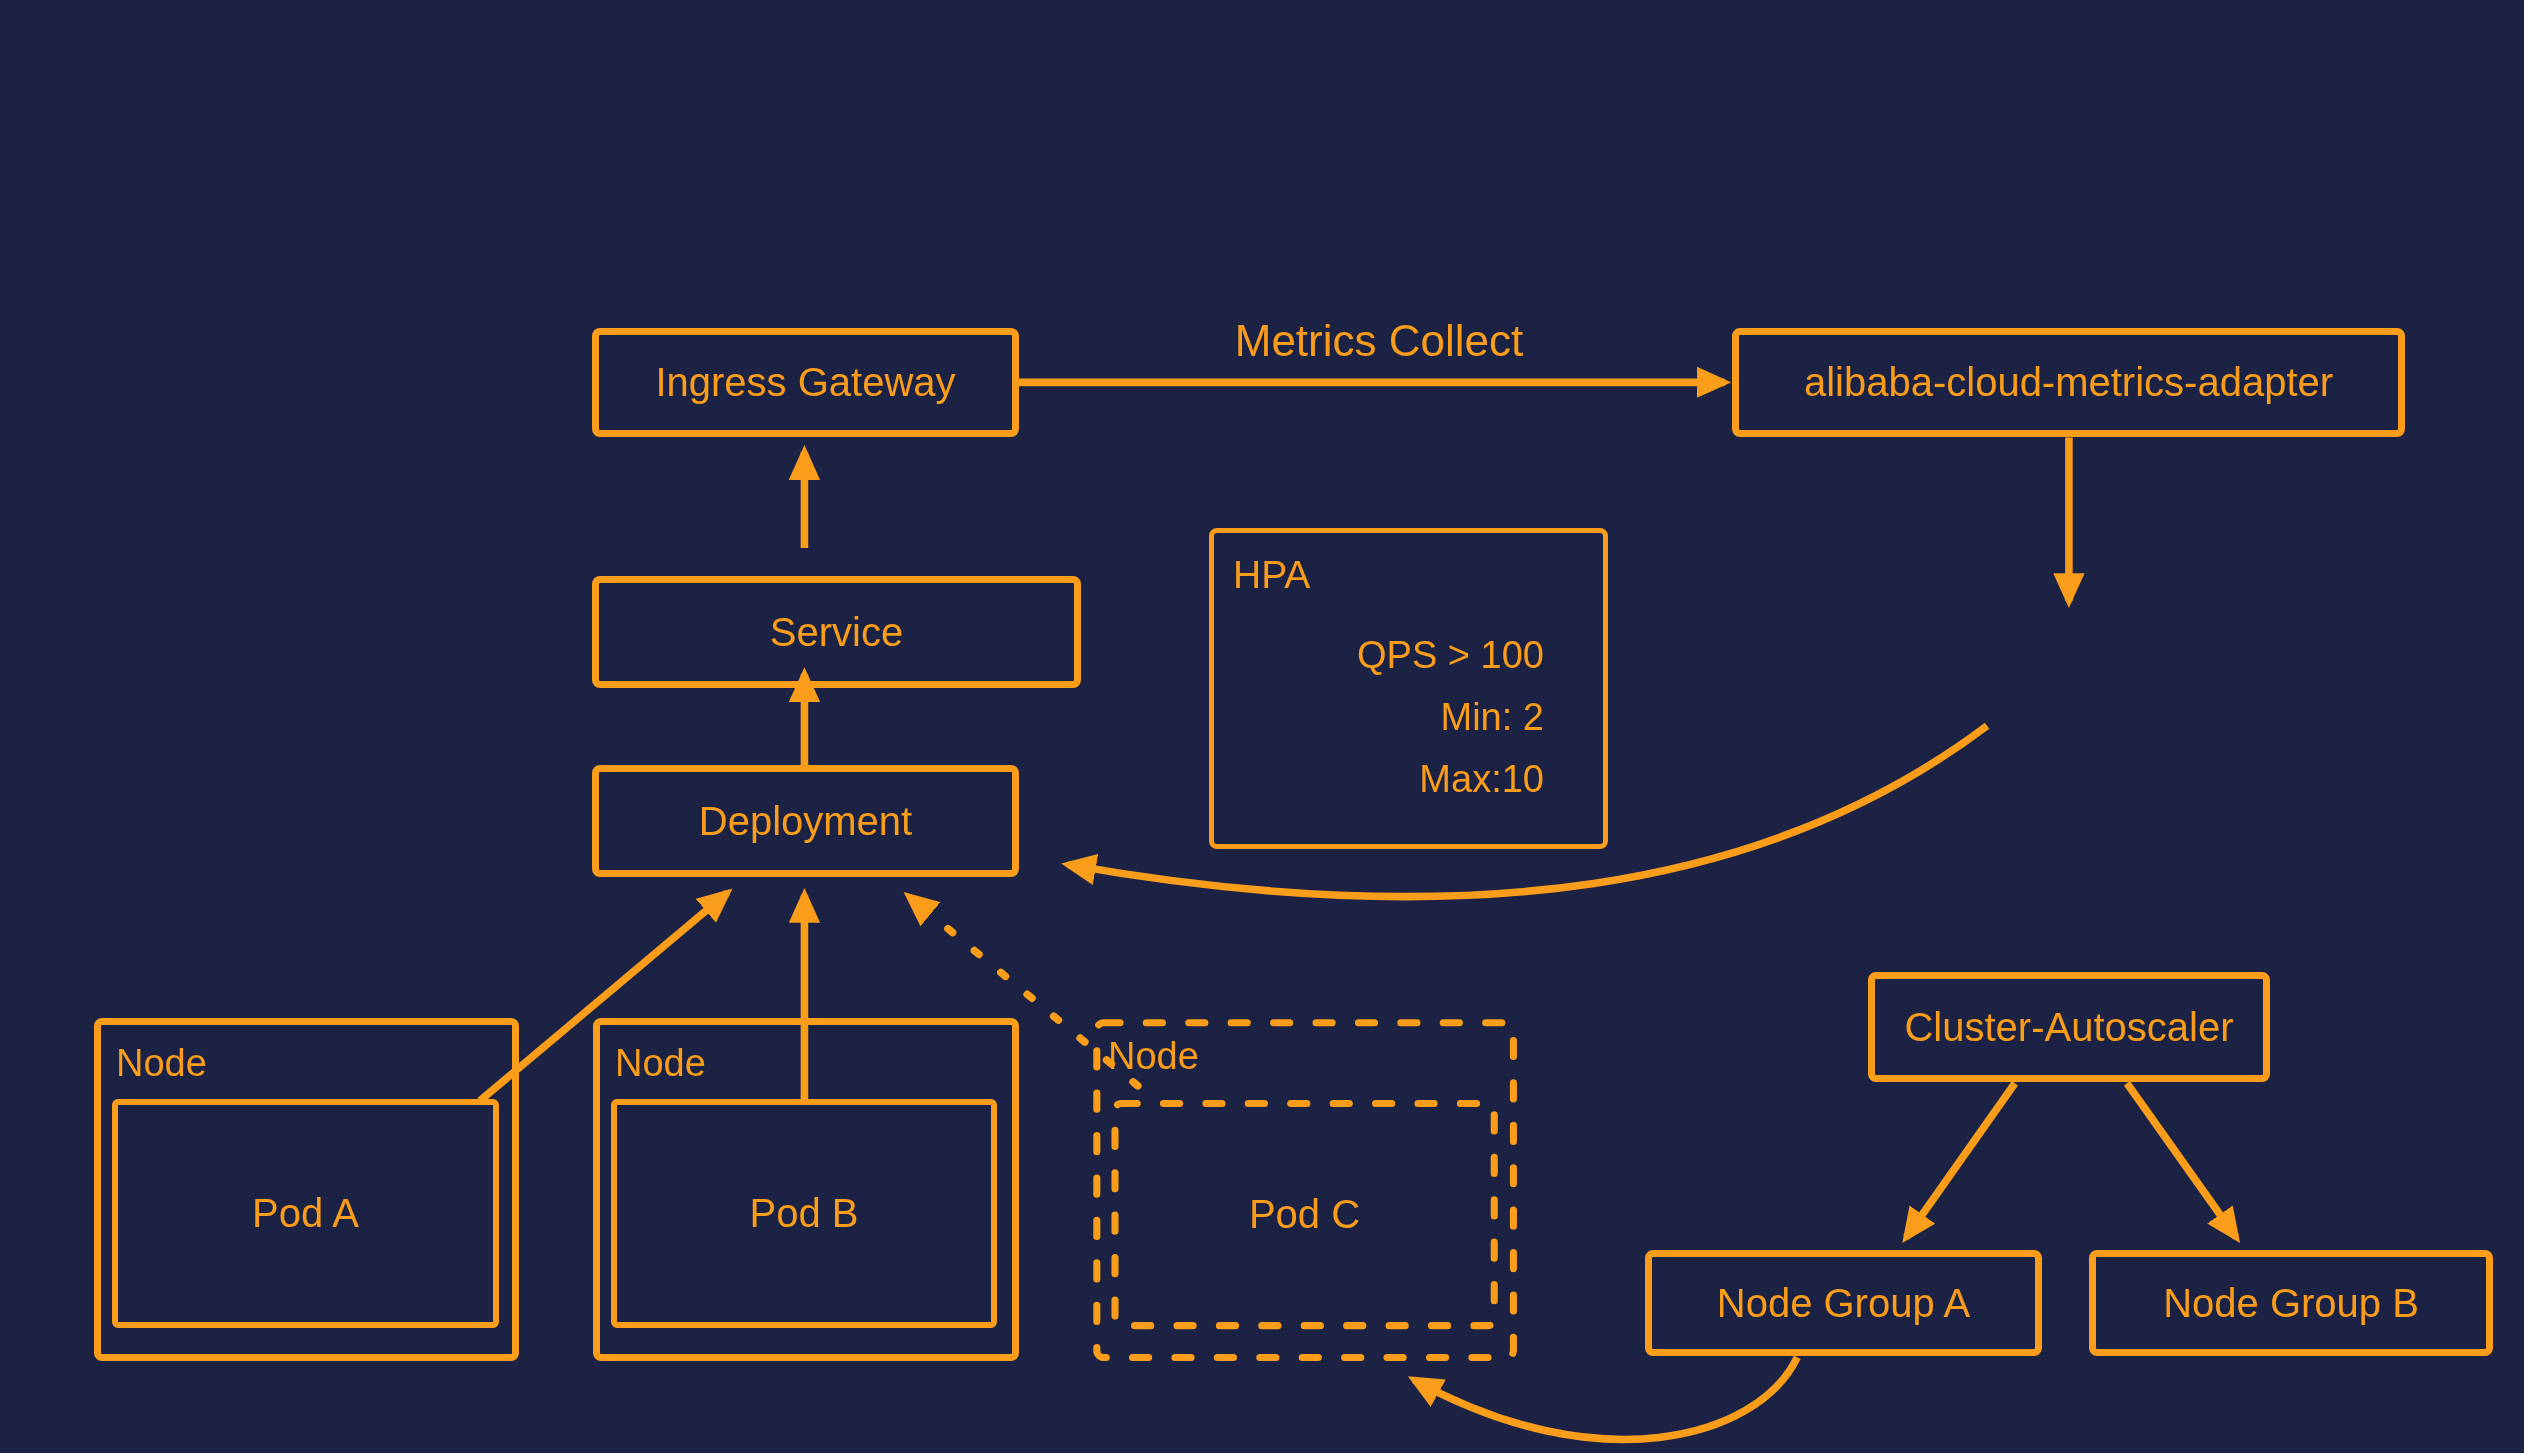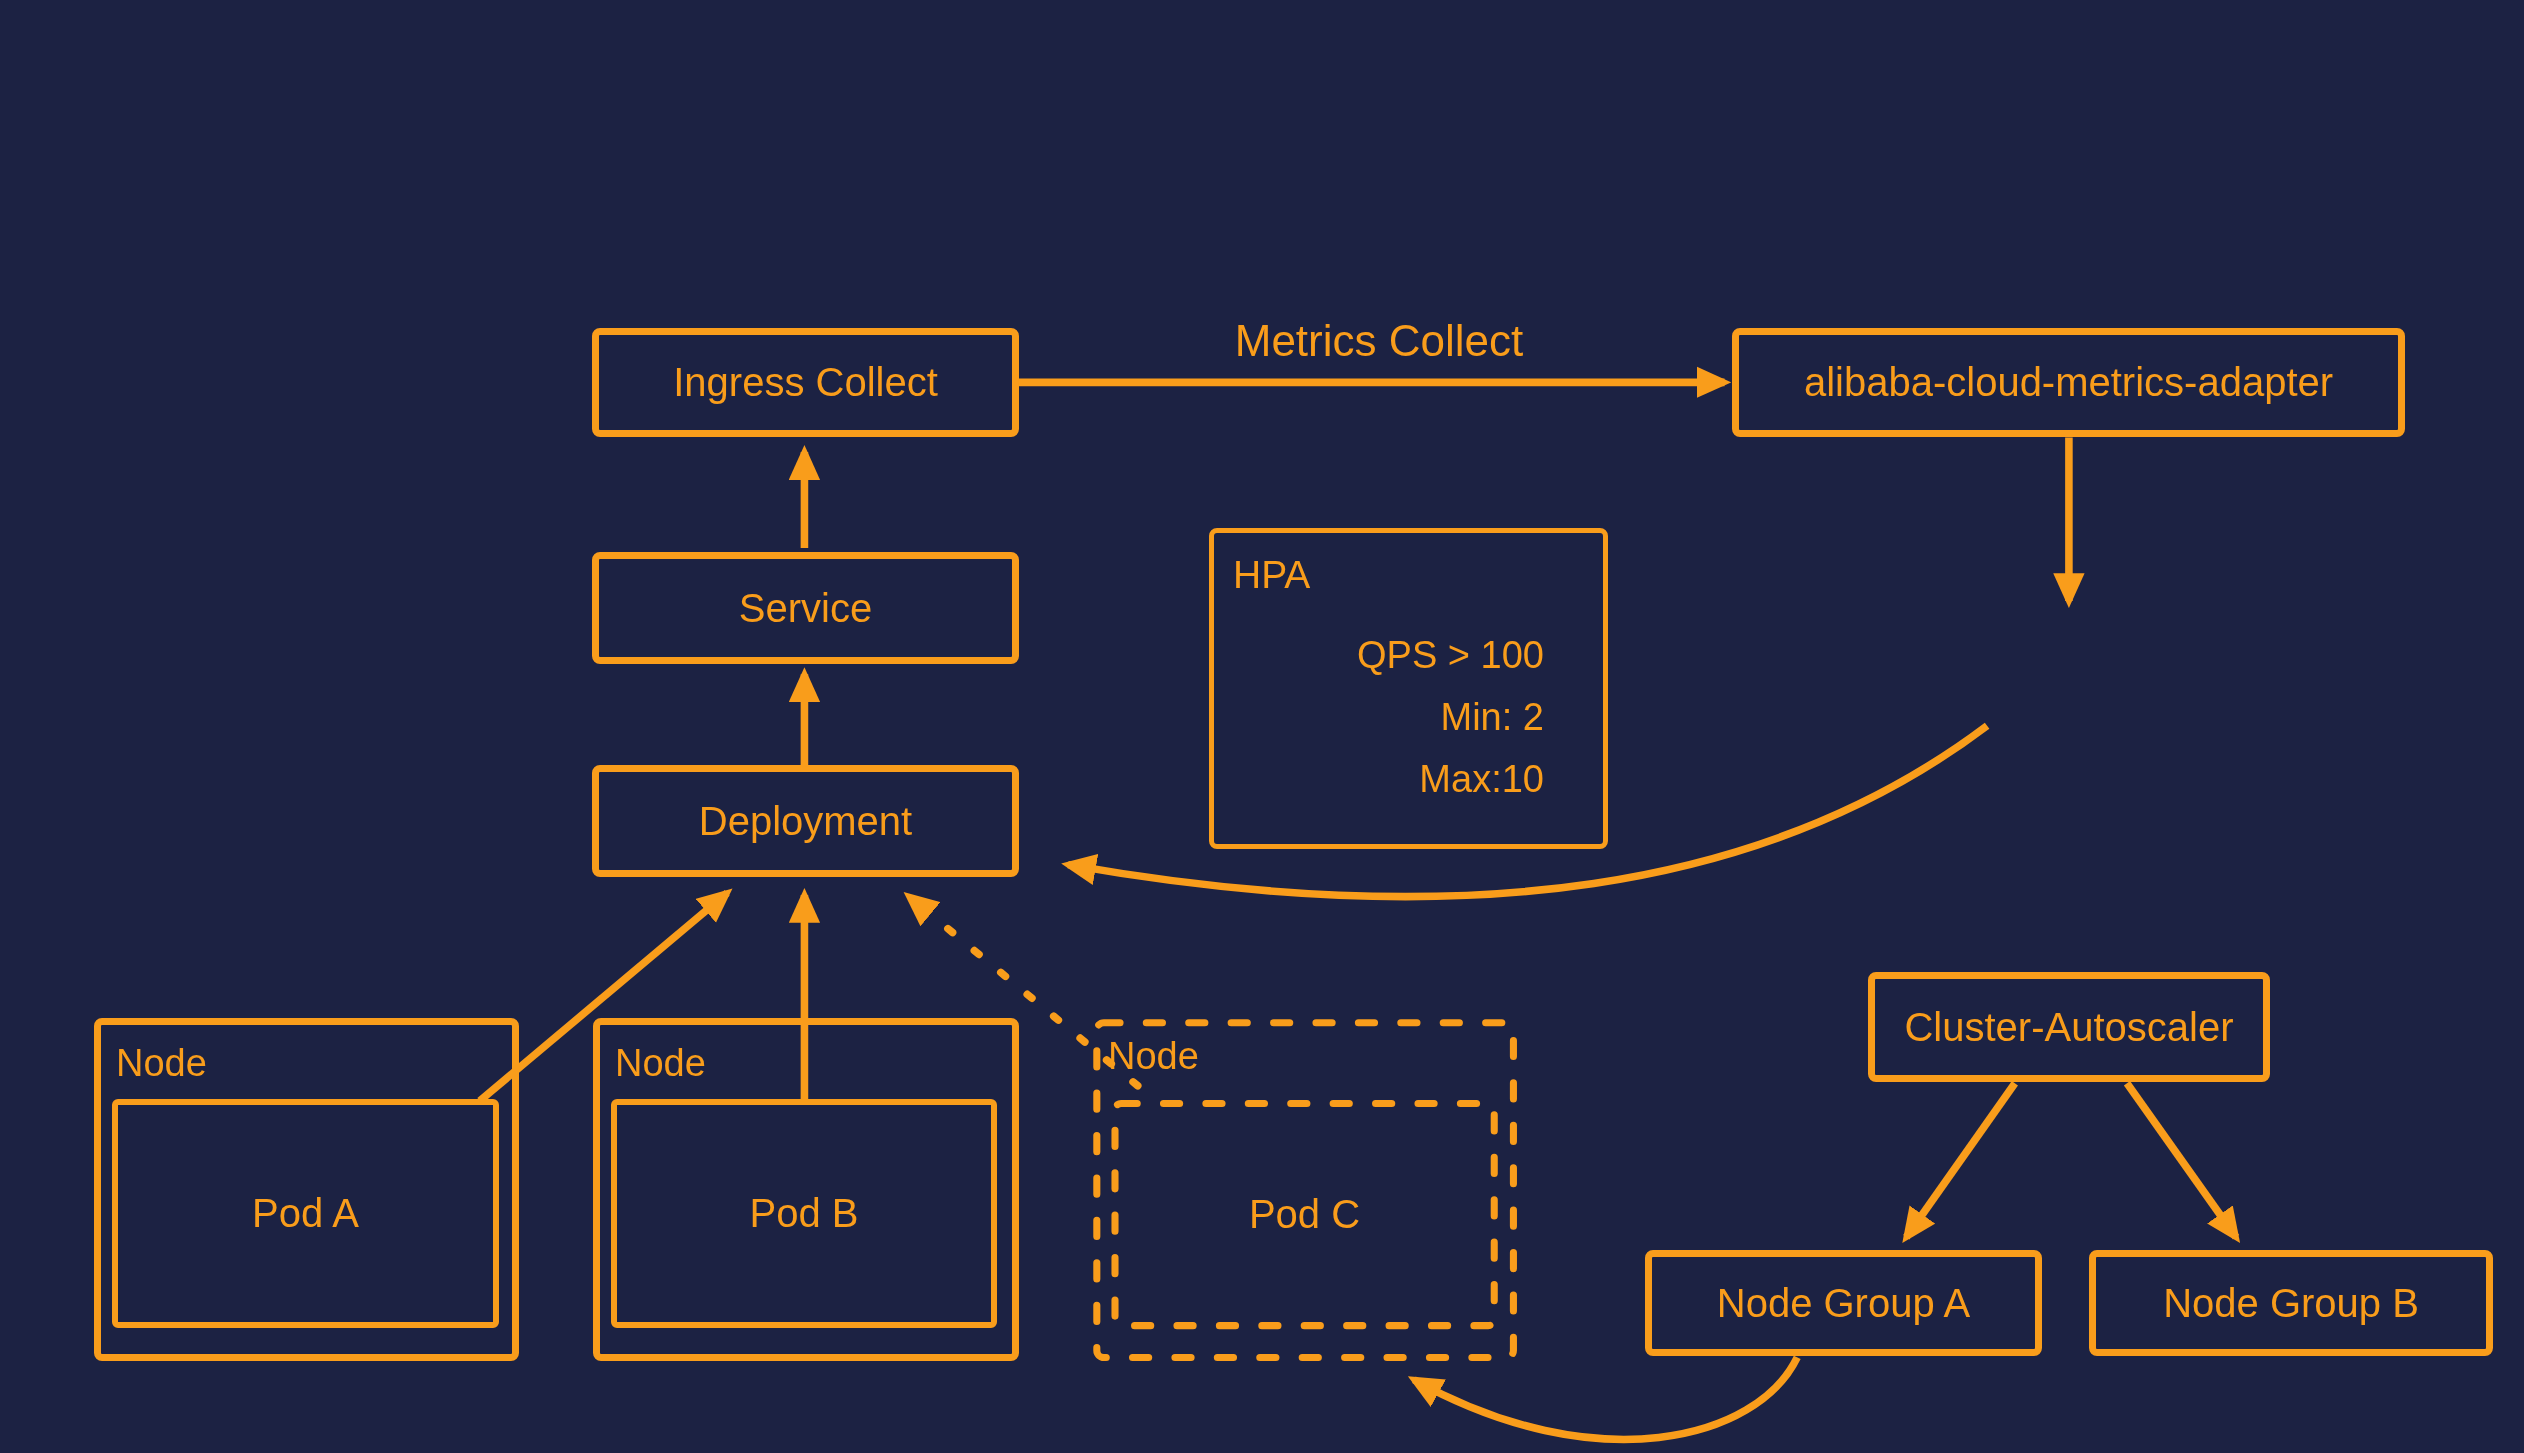--- a/index.html
+++ b/index.html
@@ -97,30 +97,30 @@
     <line x1="3990" y1="2145" x2="3775" y2="2450" class="wire" marker-end="url(#ah)"></line>
 
     <line x1="4212" y1="2145" x2="4428" y2="2450" class="wire" marker-end="url(#ah)"></line>
 
     <path d="M3559,2688 C3480,2852 3160,2932 2800,2732" class="wire" marker-end="url(#ah)"></path>
   </svg>
 
   <div class="boxes">
 
     <div class="box" style="left:592px;top:328px;width:427px;height:109px;">
-      <span>Ingress Collect</span>
+      <span>Ingress Gateway</span>
     </div>
 
     <div class="edge-label" style="left:1182px;top:316px;width:394px;">Metrics Collect</div>
 
     <div class="box" style="left:1732px;top:328px;width:673px;height:109px;">
       <span>alibaba-cloud-metrics-adapter</span>
     </div>
 
-    <div class="box" style="left:592px;top:552px;width:427px;height:112px;justify-content:center;">
+    <div class="box" style="left:592px;top:576px;width:489px;height:112px;justify-content:center;">
       <span>Service</span>
     </div>
 
     <div class="box" style="left:592px;top:765px;width:427px;height:112px;">
       <span>Deployment</span>
     </div>
 
     <div class="box thin hpa-box" style="left:1209px;top:528px;width:399px;height:321px;text-align:right;">
       <div class="hpa-title">HPA</div>
       <div class="hpa-rules">

